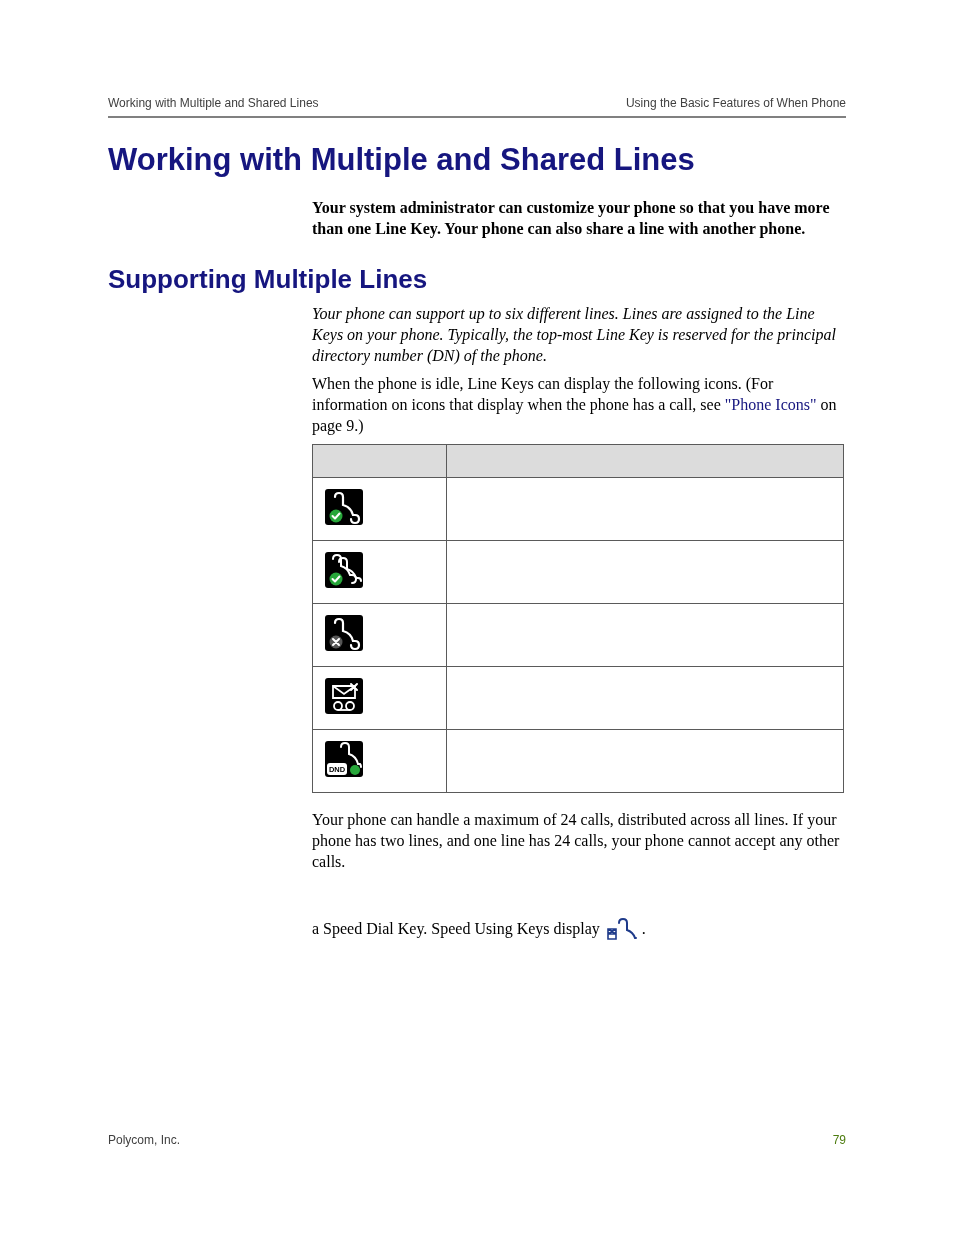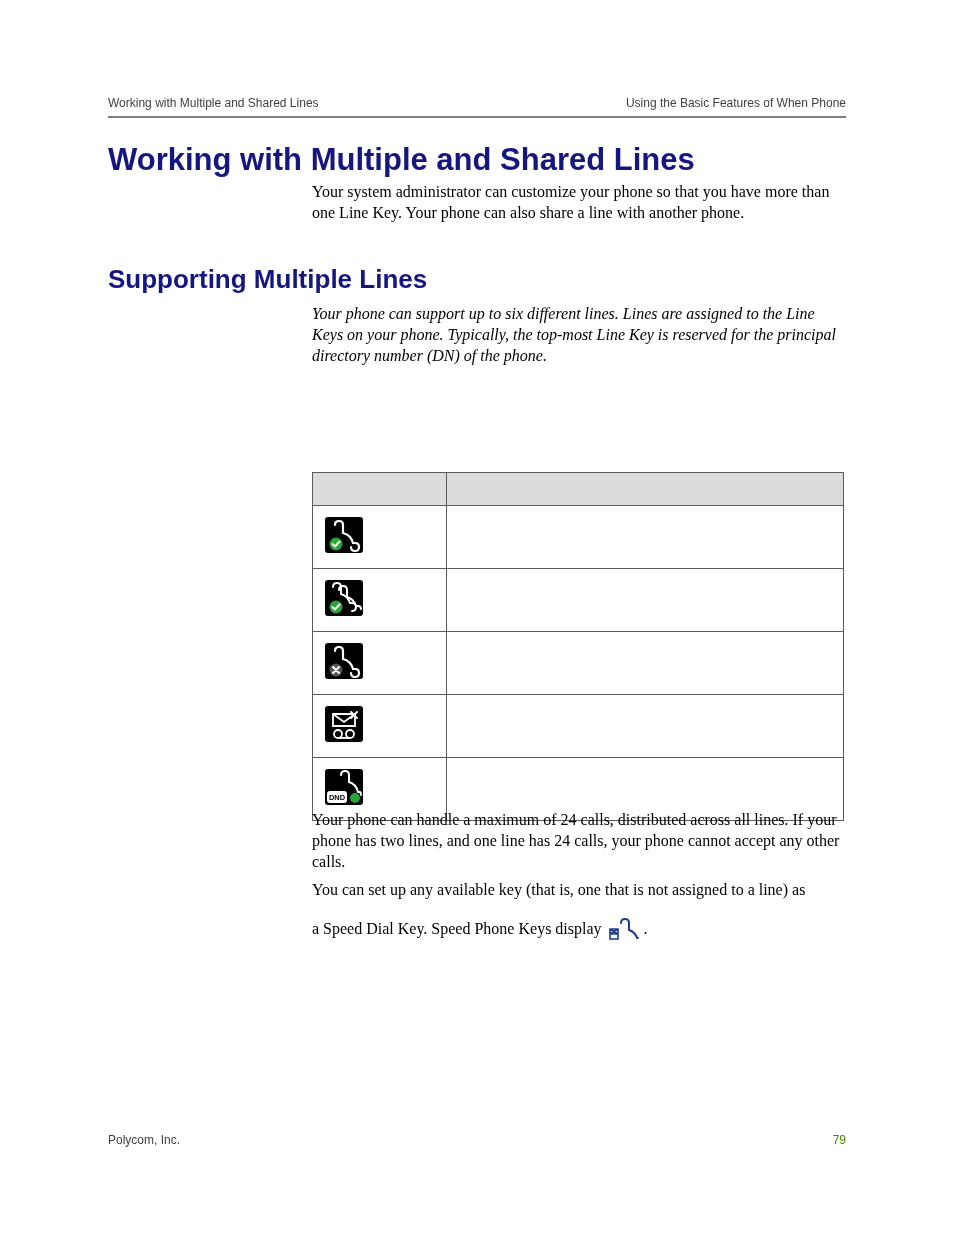--- a/index.html
+++ b/index.html
@@ -117,28 +117,31 @@
 
 <div class="page">
 
   <div class="header">
     <span>Working with Multiple and Shared Lines</span>
     <span>Using the Basic Features of When Phone</span>
   </div>
 
   <div class="h1">Working with Multiple and Shared Lines</div>
 
-  <div class="body-text" style="top:182px;">Your system administrator can customize your phone so that you have more than one Line Key. Your phone can also share a line with another phone.</div>
+  <div class="body-text" style="top:198px;font-weight:bold;">Your system administrator can customize your phone so that you have more than one Line Key. Your phone can also share a line with another phone.</div>
 
   <div class="h2" style="top:264px;">Supporting Multiple Lines</div>
 
   <div class="body-text" style="top:304px;font-style:italic;">Your phone can support up to six different lines. Lines are assigned to the Line Keys on your phone. Typically, the top-most Line Key is reserved for the principal directory number (DN) of the phone.</div>
 
-
-  <table class="icon-table" style="top:444px;margin-top:28px;">
+  <div class="body-text" style="top:374px;">
+    <span>When the phone is idle, Line Keys can display the following icons. (For information on icons that display when the phone has a call, see </span><a href="#" class="link">"Phone Icons"</a><span> on page 9.)</span>
+  </div>
+
+  <table class="icon-table" style="top:444px;">
     <tbody>
         <tr>
       <th></th>
       <th></th>
     </tr>
     <tr>
       <td class="iconcell">
         <span class="phone-icon-box">
           <svg viewBox="0 0 38 36" width="38" height="36">
             <path d="M10 8 Q10 4 14 4 Q18 4 18 8 L18 16 Q26 18 28 26 L30 26 Q34 26 34 30 Q34 34 30 34 Q26 34 26 30" stroke="#fff" stroke-width="2.2" fill="none" stroke-linecap="round"></path>
@@ -200,24 +203,23 @@
           </svg>
         </span>
       </td>
       <td></td>
     </tr>
   </tbody>
     </table>
 
   <div class="body-text" style="top:810px;">Your phone can handle a maximum of 24 calls, distributed across all lines. If your phone has two lines, and one line has 24 calls, your phone cannot accept any other calls.</div>
 
-  <div class="body-text" style="top:880px;">You can set up any available key (that is, one that is not assigned to a line) as</div>
 
   <div class="body-text" style="top:912px; line-height:34px;">
-    <span>a Speed Dial Key. Speed Phone Keys display </span>
+    <span>a Speed Dial Key. Speed Using Keys display </span>
     <span class="inline-icon">
       <svg viewBox="0 0 34 30" width="34" height="30">
         <path d="M4 19 L12 19 L12 24 L4 24 Z M4 19 L4 14 L12 14 L12 19 M4 14 L12 19 M12 14 L4 19" stroke="#1e3a8a" stroke-width="1.6" fill="none"></path>
         <path d="M15 8 Q15 4 19 4 Q23 4 23 8 L23 15 Q29 17 31 23 L32 23" stroke="#1e3a8a" stroke-width="2" fill="none" stroke-linecap="round"></path>
       </svg>
     </span>
     <span> .</span>
   </div>
 
   <div class="footer-left">Polycom, Inc.</div>

